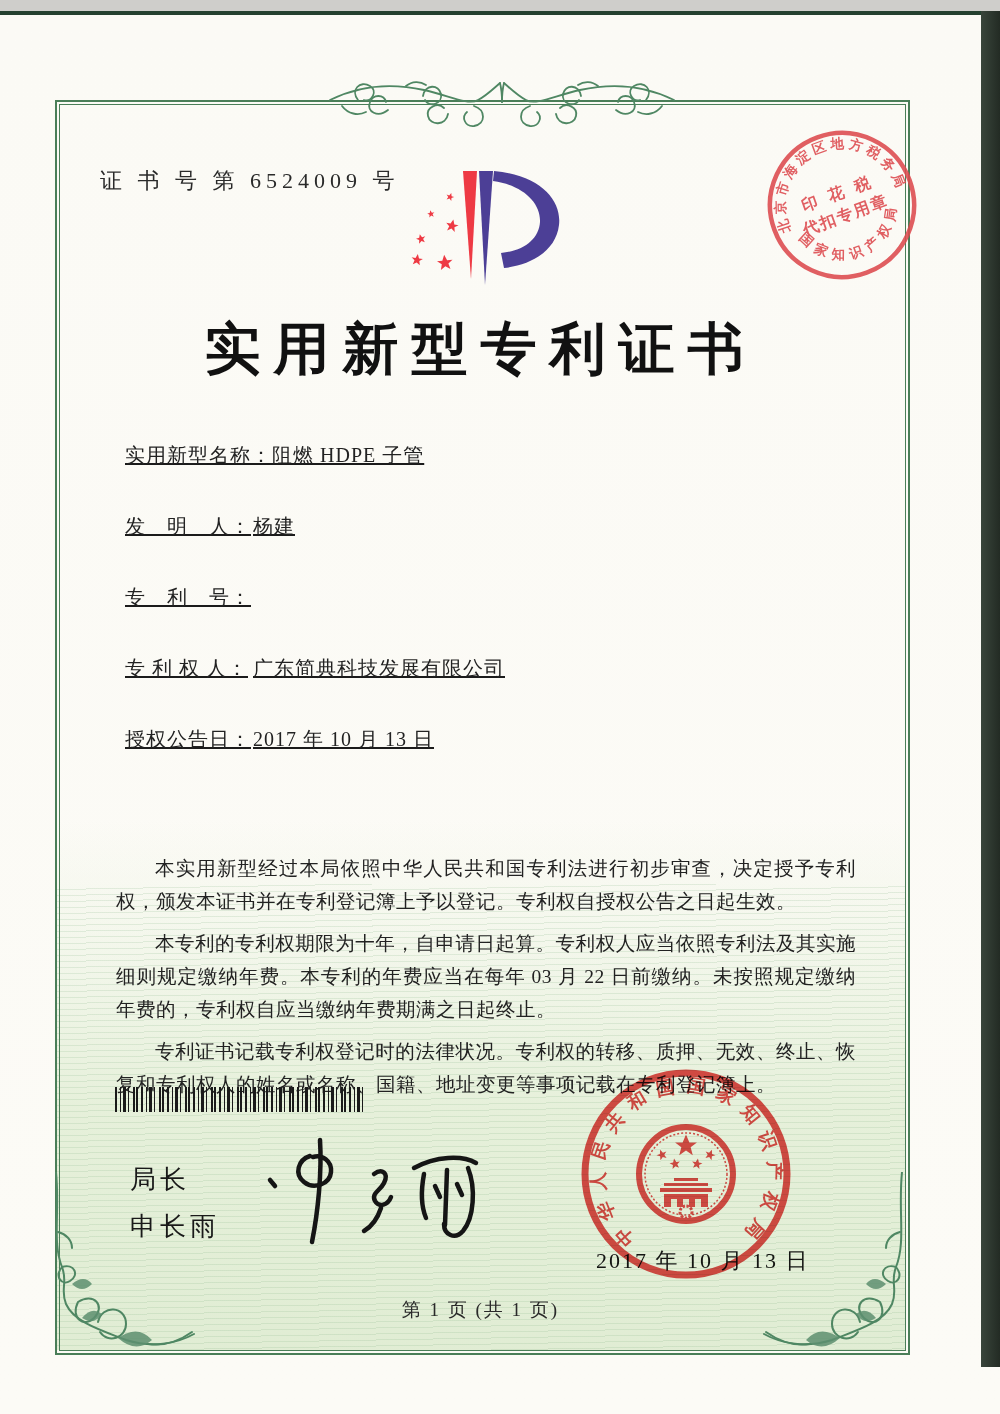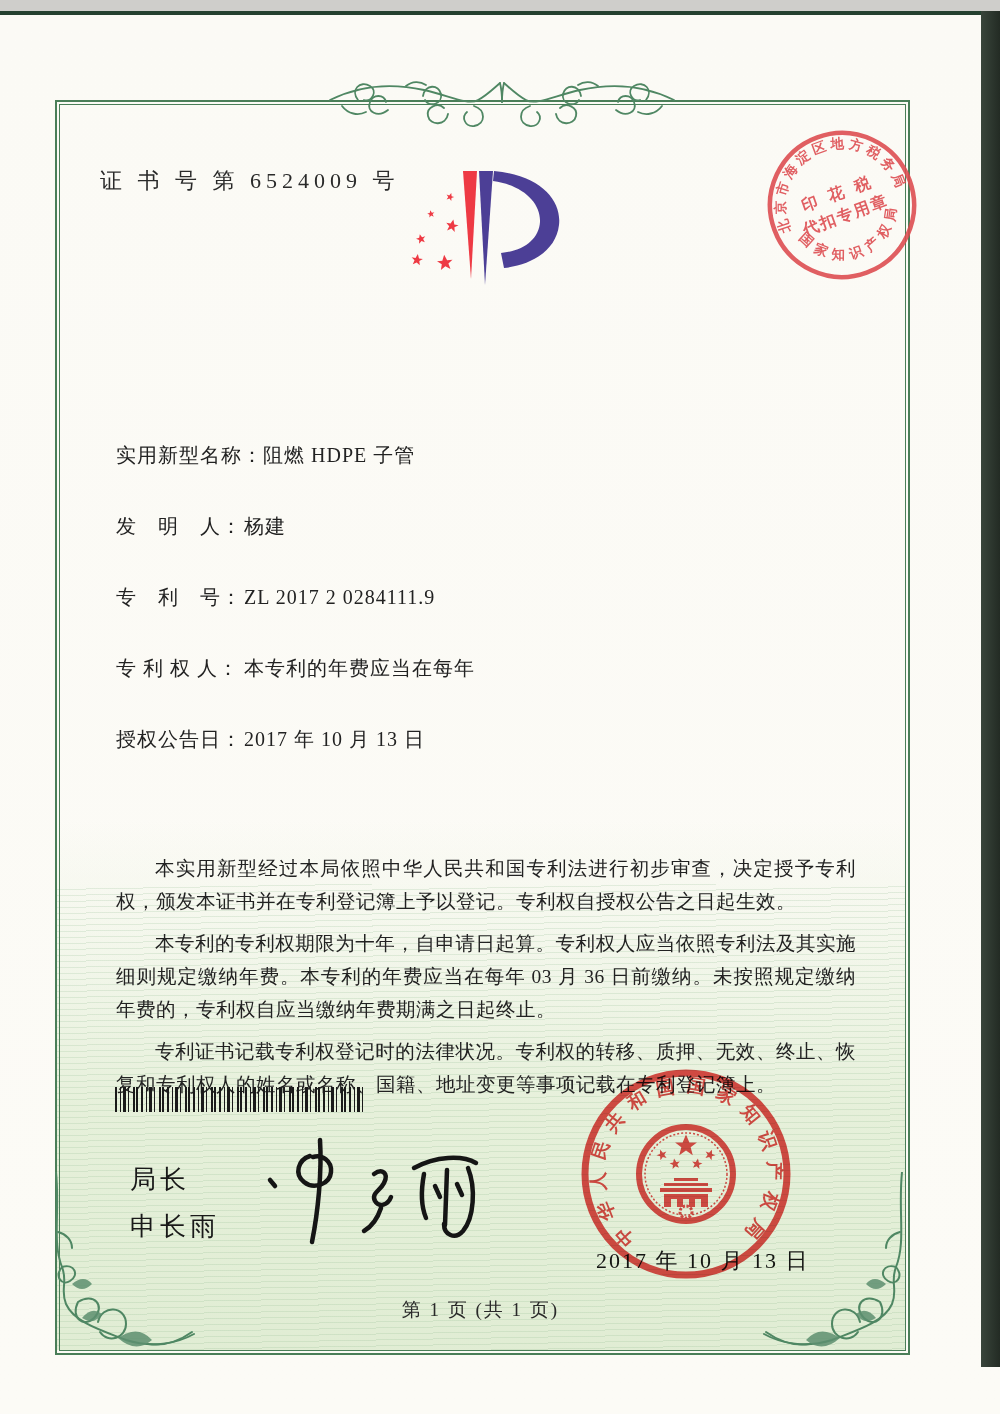--- a/index.html
+++ b/index.html
@@ -21,21 +21,21 @@
     background:repeating-linear-gradient(179deg,rgba(130,178,132,0) 0 5px,rgba(130,178,132,0.35) 5px 6px);}
   
   .frame{position:absolute;left:55px;top:100px;width:851px;height:1251px;border:2px solid #4a7e58;z-index:2;}
   .frame::after{content:"";position:absolute;inset:2px;border:1px solid #4a7e58;}
   .orn{position:absolute;z-index:3;}
   
   .cert-no{position:absolute;left:100px;top:166px;font-size:22px;letter-spacing:5px;z-index:3;color:#2a2a2a;}
   .logo{position:absolute;left:385px;top:163px;z-index:3;}
   .tax-stamp{position:absolute;left:763px;top:126px;z-index:5;transform:rotate(-20deg);opacity:.88;}
   .title{position:absolute;left:55px;top:312px;width:851px;text-align:center;font-size:56px;font-weight:600;letter-spacing:13px;z-index:3;color:#111;}
-  .fields{position:absolute;left:116px;top:440px;z-index:3;}
+  .fields{position:absolute;left:125px;top:440px;z-index:3;text-decoration:underline;}
   .field-row{display:flex;font-size:20px;letter-spacing:1px;line-height:30px;margin-bottom:41px;color:#222;}
   .field-label{min-width:128px;white-space:pre;}
   .field-value{white-space:pre;text-align:right;}
   .paras{position:absolute;left:107px;top:843px;width:758px;z-index:3;font-size:19.5px;line-height:33px;text-align:justify;color:#222;letter-spacing:.5px;}
   .paras p{margin:9px;text-indent:2em;}
   .barcode{position:absolute;left:115px;top:1087px;width:252px;height:25px;z-index:3;
     background:repeating-linear-gradient(90deg,#1a1a1a 0 2px,transparent 2px 5px,#1a1a1a 5px 6px,transparent 6px 8px,#1a1a1a 8px 11px,transparent 11px 13px,#1a1a1a 13px 14px,transparent 14px 18px,#1a1a1a 18px 20px,transparent 20px 21px,#1a1a1a 21px 23px,transparent 23px 26px);}
   .signoff{position:absolute;left:130px;top:1162px;z-index:3;font-family:"Liberation Sans","DejaVu Sans",sans-serif;font-size:26px;letter-spacing:4px;color:#191919;}
   .signoff .name{margin-top:12px;}
   .signature{position:absolute;left:252px;top:1128px;z-index:4;}
@@ -136,47 +136,47 @@
       <textPath href="#taxTop" startOffset="50%" text-anchor="middle">北京市海淀区地方税务局</textPath>
     </text>
     <path id="taxBot" d="M25,79 A54,54 0 0 0 133,79" fill="none"></path>
     <text font-size="13.5" letter-spacing="6" fill="#dd4a4e" font-weight="bold">
       <textPath href="#taxBot" startOffset="50%" text-anchor="middle">国家知识产权局</textPath>
     </text>
     <text x="79" y="72" text-anchor="middle" font-size="16" letter-spacing="4" fill="#dd4a4e" font-weight="bold">印 花 税</text>
     <text x="79" y="95" text-anchor="middle" font-size="16" letter-spacing="2" fill="#dd4a4e" font-weight="bold">代扣专用章</text>
   </svg>
 
+  <div class="title">实用新型专利证书</div>
 
   <div class="fields">
     <div class="field-row">
       <span class="field-label">实用新型名称：</span>
       <span class="field-value">阻燃 HDPE 子管</span>
     </div>
     <div class="field-row">
       <span class="field-label">发　明　人：</span>
       <span class="field-value">杨建</span>
     </div>
     <div class="field-row">
       <span class="field-label">专　利　号：</span>
-      <span class="field-value">ZL 2017 2 0284111.9</span>
     </div>
     <div class="field-row">
       <span class="field-label">专 利 权 人：</span>
-      <span class="field-value">本专利的年费应当在每年</span>
+      <span class="field-value">广东简典科技发展有限公司</span>
     </div>
     <div class="field-row">
       <span class="field-label">授权公告日：</span>
       <span class="field-value">2017 年 10 月 13 日</span>
     </div>
   </div>
 
   <div class="paras">
     <p>本实用新型经过本局依照中华人民共和国专利法进行初步审查，决定授予专利权，颁发本证书并在专利登记簿上予以登记。专利权自授权公告之日起生效。</p>
-    <p>本专利的专利权期限为十年，自申请日起算。专利权人应当依照专利法及其实施细则规定缴纳年费。本专利的年费应当在每年 03 月 36 日前缴纳。未按照规定缴纳年费的，专利权自应当缴纳年费期满之日起终止。</p>
+    <p>本专利的专利权期限为十年，自申请日起算。专利权人应当依照专利法及其实施细则规定缴纳年费。本专利的年费应当在每年 03 月 22 日前缴纳。未按照规定缴纳年费的，专利权自应当缴纳年费期满之日起终止。</p>
     <p>专利证书记载专利权登记时的法律状况。专利权的转移、质押、无效、终止、恢复和专利权人的姓名或名称、国籍、地址变更等事项记载在专利登记簿上。</p>
   </div>
 
   <div class="barcode"></div>
 
   <div class="signoff">
     <div>局长</div>
     <div class="name">申长雨</div>
   </div>
 

